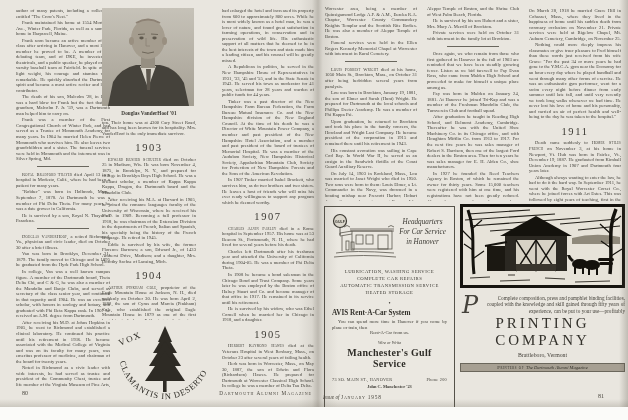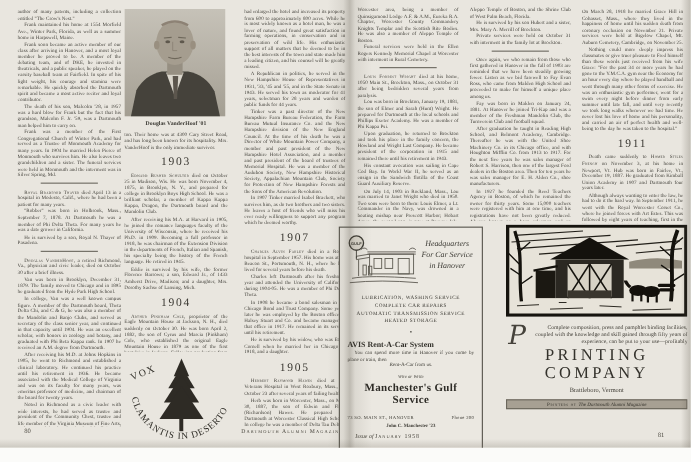--- a/index.html
+++ b/index.html
@@ -22,21 +22,21 @@
   .caption{text-align:center;font-size:5.2px;line-height:6px;font-weight:bold;color:#3b3933;margin:2px 0 4px;}
   
   .emblem{position:absolute;left:108px;top:323px;width:114px;height:82px;}
   
   .footer{position:absolute;font-size:5.4px;color:#4a473f;}
   .folio{font-size:6px;}
   .mag-name{font-variant:small-caps;letter-spacing:1px;font-size:5.2px;}
   .issue-italic{font-style:italic;}
   .issue-caps{font-variant:small-caps;letter-spacing:0.8px;}
   
-  .gulf-ad{position:absolute;left:308px;top:206px;width:131px;height:204px;border:1px solid #55524a;background:#ebe8e1;padding:6px 7px;overflow:hidden;}
+  .gulf-ad{position:absolute;left:324px;top:206px;width:131px;height:204px;border:1px solid #55524a;background:#ebe8e1;padding:6px 7px;overflow:hidden;}
   .gulf-top{display:flex;}
   .station{width:66px;height:50px;flex:none;}
   .gulf-head{flex:1;text-align:center;font-style:italic;font-size:7.2px;line-height:10px;color:#3b3933;padding-top:4px;}
   .svc-line{text-align:center;font-size:4.7px;line-height:7px;letter-spacing:0.5px;color:#3b3933;}
   .svc-list{margin-top:5px;}
   .dot{text-align:center;font-size:6px;line-height:8px;margin:3px 0 2px;}
   .avis-title{font-weight:bold;font-size:7.2px;margin:2px 0 2px;color:#33312b;}
   .avis-body{font-size:4.7px;line-height:5.6px;text-align:justify;text-indent:6px;}
   .avis-body2{font-size:4.7px;line-height:6px;text-align:center;}
   .wire{font-size:4.3px;font-style:italic;text-align:center;margin:4px 0 2px;}
@@ -74,21 +74,21 @@
       <p class="body-p">"Robber" was born in Holbrook, Mass., September 7, 1878. At Dartmouth he was a member of Phi Delta Theta. For many years he was a date grower in California.</p>
       <p class="body-p">He is survived by a son, Royal N. Thayer of Pasadena.</p>
       <div class="entry-rule"></div>
       <p class="body-p"><span class="lead">Douglas VanderHoof</span>, a retired Richmond, Va., physician and civic leader, died on October 30 after a brief illness.</p>
       <p class="body-p">Van was born in Brooklyn, December 31, 1879. The family moved to Chicago and in 1895 he graduated from the Hyde Park High School.</p>
       <p class="body-p">In college, Van was a well known campus figure. A member of the Dartmouth board, Theta Delta Chi, and C &amp; G, he was also a member of the Mandolin and Banjo Clubs, and served as secretary of the class senior year, and continued in that capacity until 1904. He was an excellent scholar, with honors in zoology and botany, and graduated with Phi Beta Kappa rank. In 1907 he received an A.M. degree from Dartmouth.</p>
       <p class="body-p">After receiving his M.D. at Johns Hopkins in 1905, he went to Richmond and established a clinical laboratory. He continued his practice until his retirement in 1936. He became associated with the Medical College of Virginia and was on its faculty for many years, was emeritus professor of medicine, and chairman of the board for twenty years.</p>
       <p class="body-p">Noted in Richmond as a civic leader with wide interests, he had served as trustee and president of the Community Chest, trustee and life member of the Virginia Museum of Fine Arts, and trustee of the church schools of the Episcopal Diocese of Virginia. He was chairman of the advisory committee of the Virginia Home for Incurables.</p>
     </div>
 
-  <div class="col" style="left:113px;top:8px;width:94px;height:312px;">
+  <div class="col" style="left:102px;top:8px;width:94px;height:312px;">
     <div class="photo-wrap">
       <svg width="92" height="98" viewBox="0 0 92 98">
         <defs>
           <linearGradient id="pg" x1="0" y1="0" x2="0" y2="1">
             <stop offset="0" stop-color="#c6c2b8"></stop>
               <stop offset="0.6" stop-color="#b2ada2"></stop>
               <stop offset="1" stop-color="#a39e92"></stop>
           </linearGradient>
           <filter id="soft">
               <feGaussianBlur stdDeviation="0.5"></feGaussianBlur>

